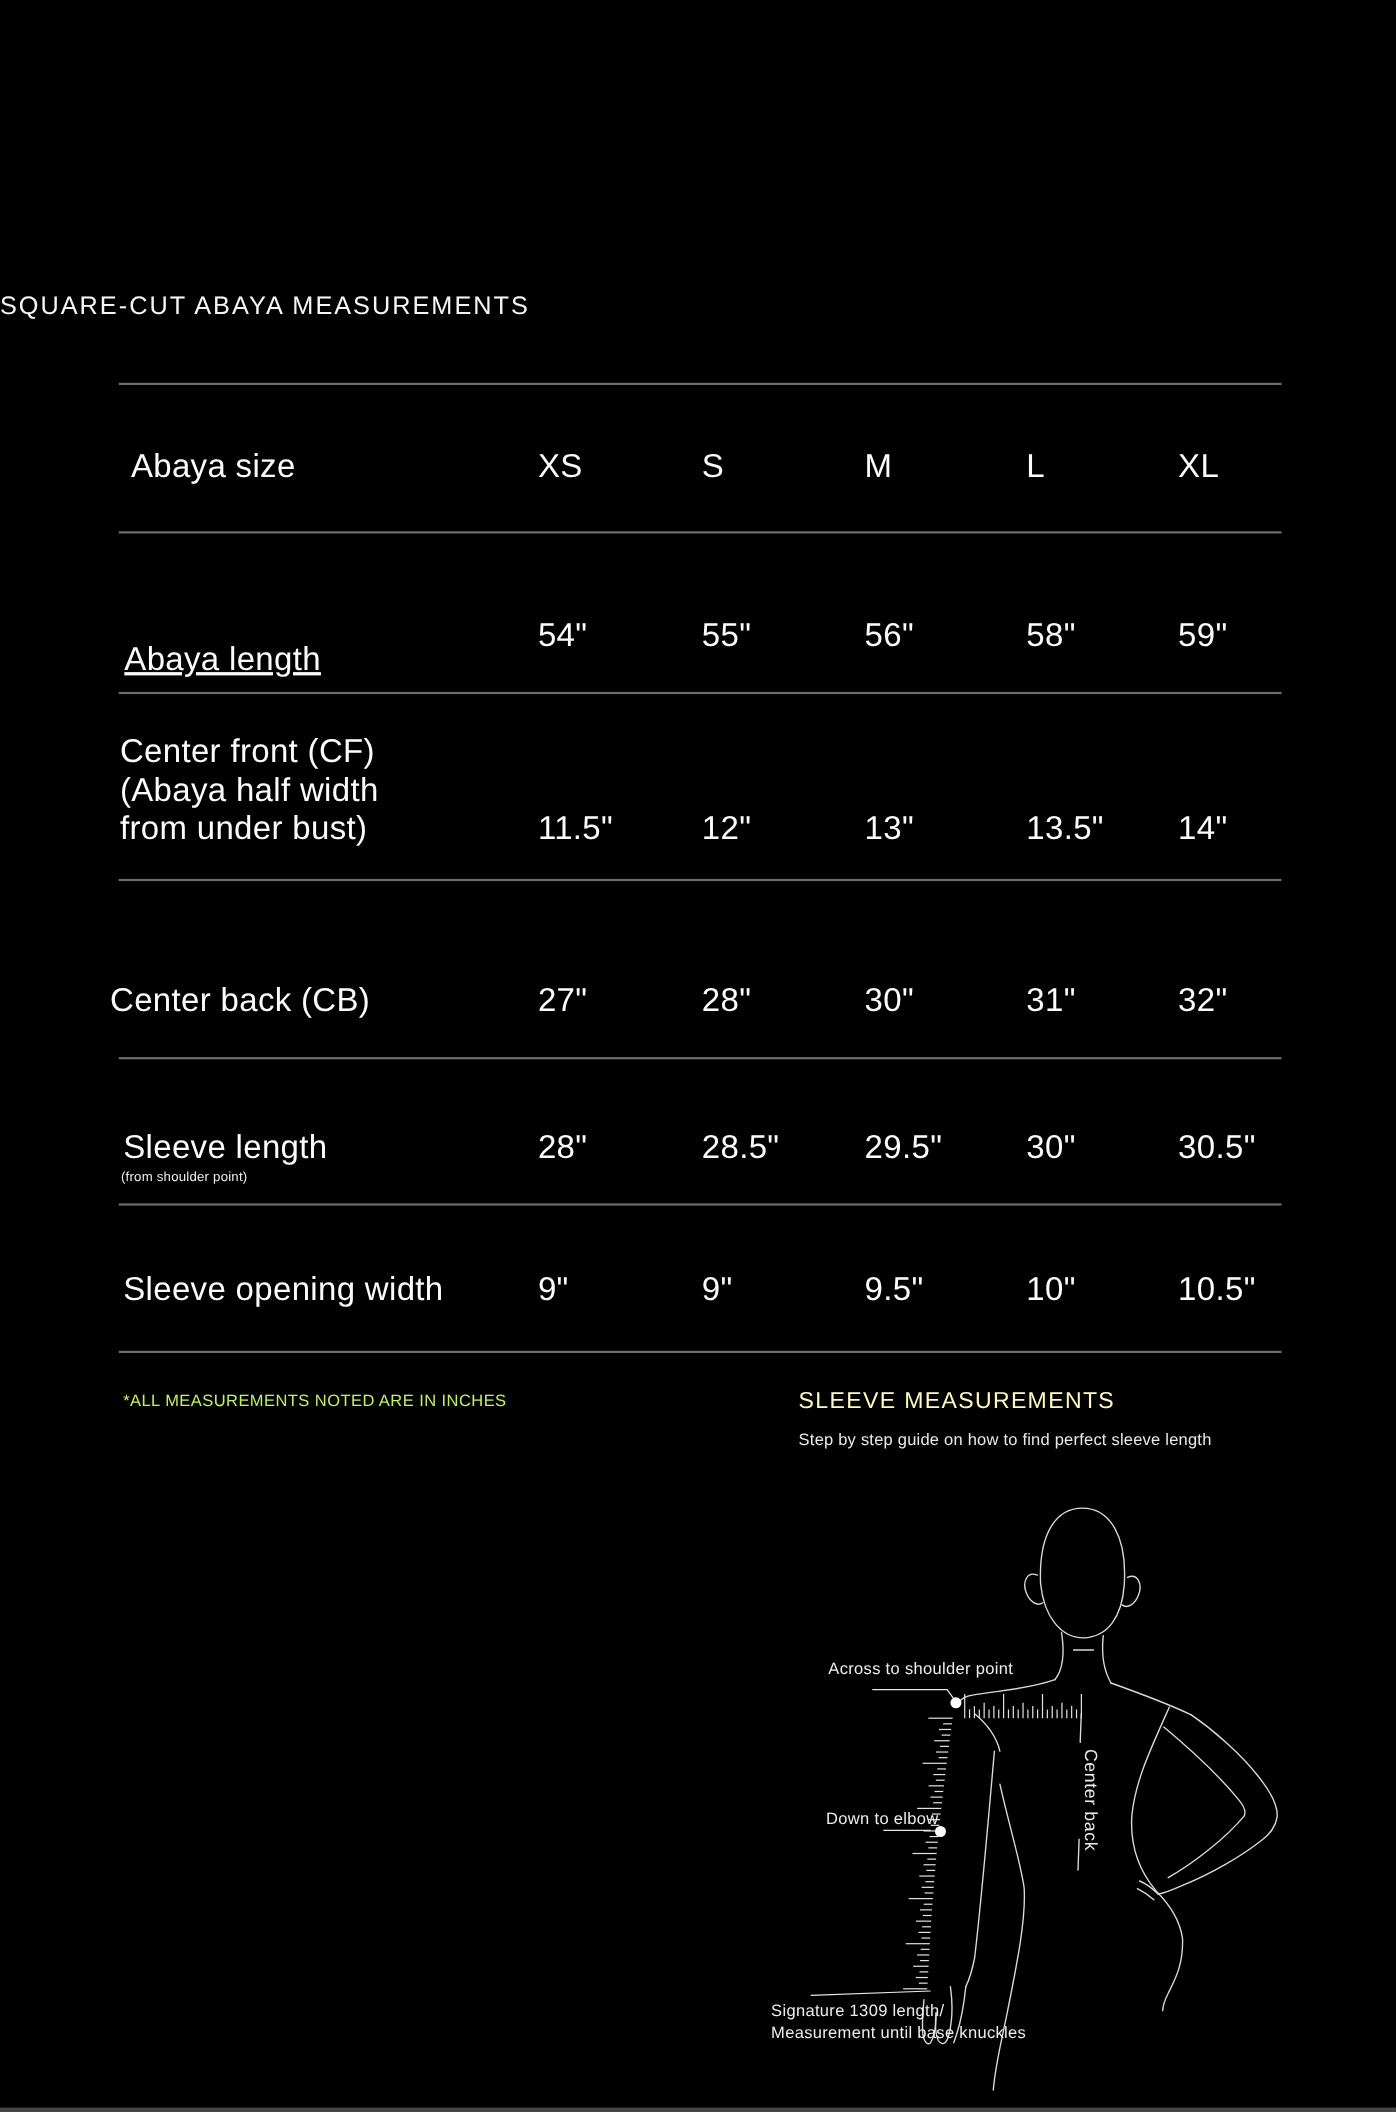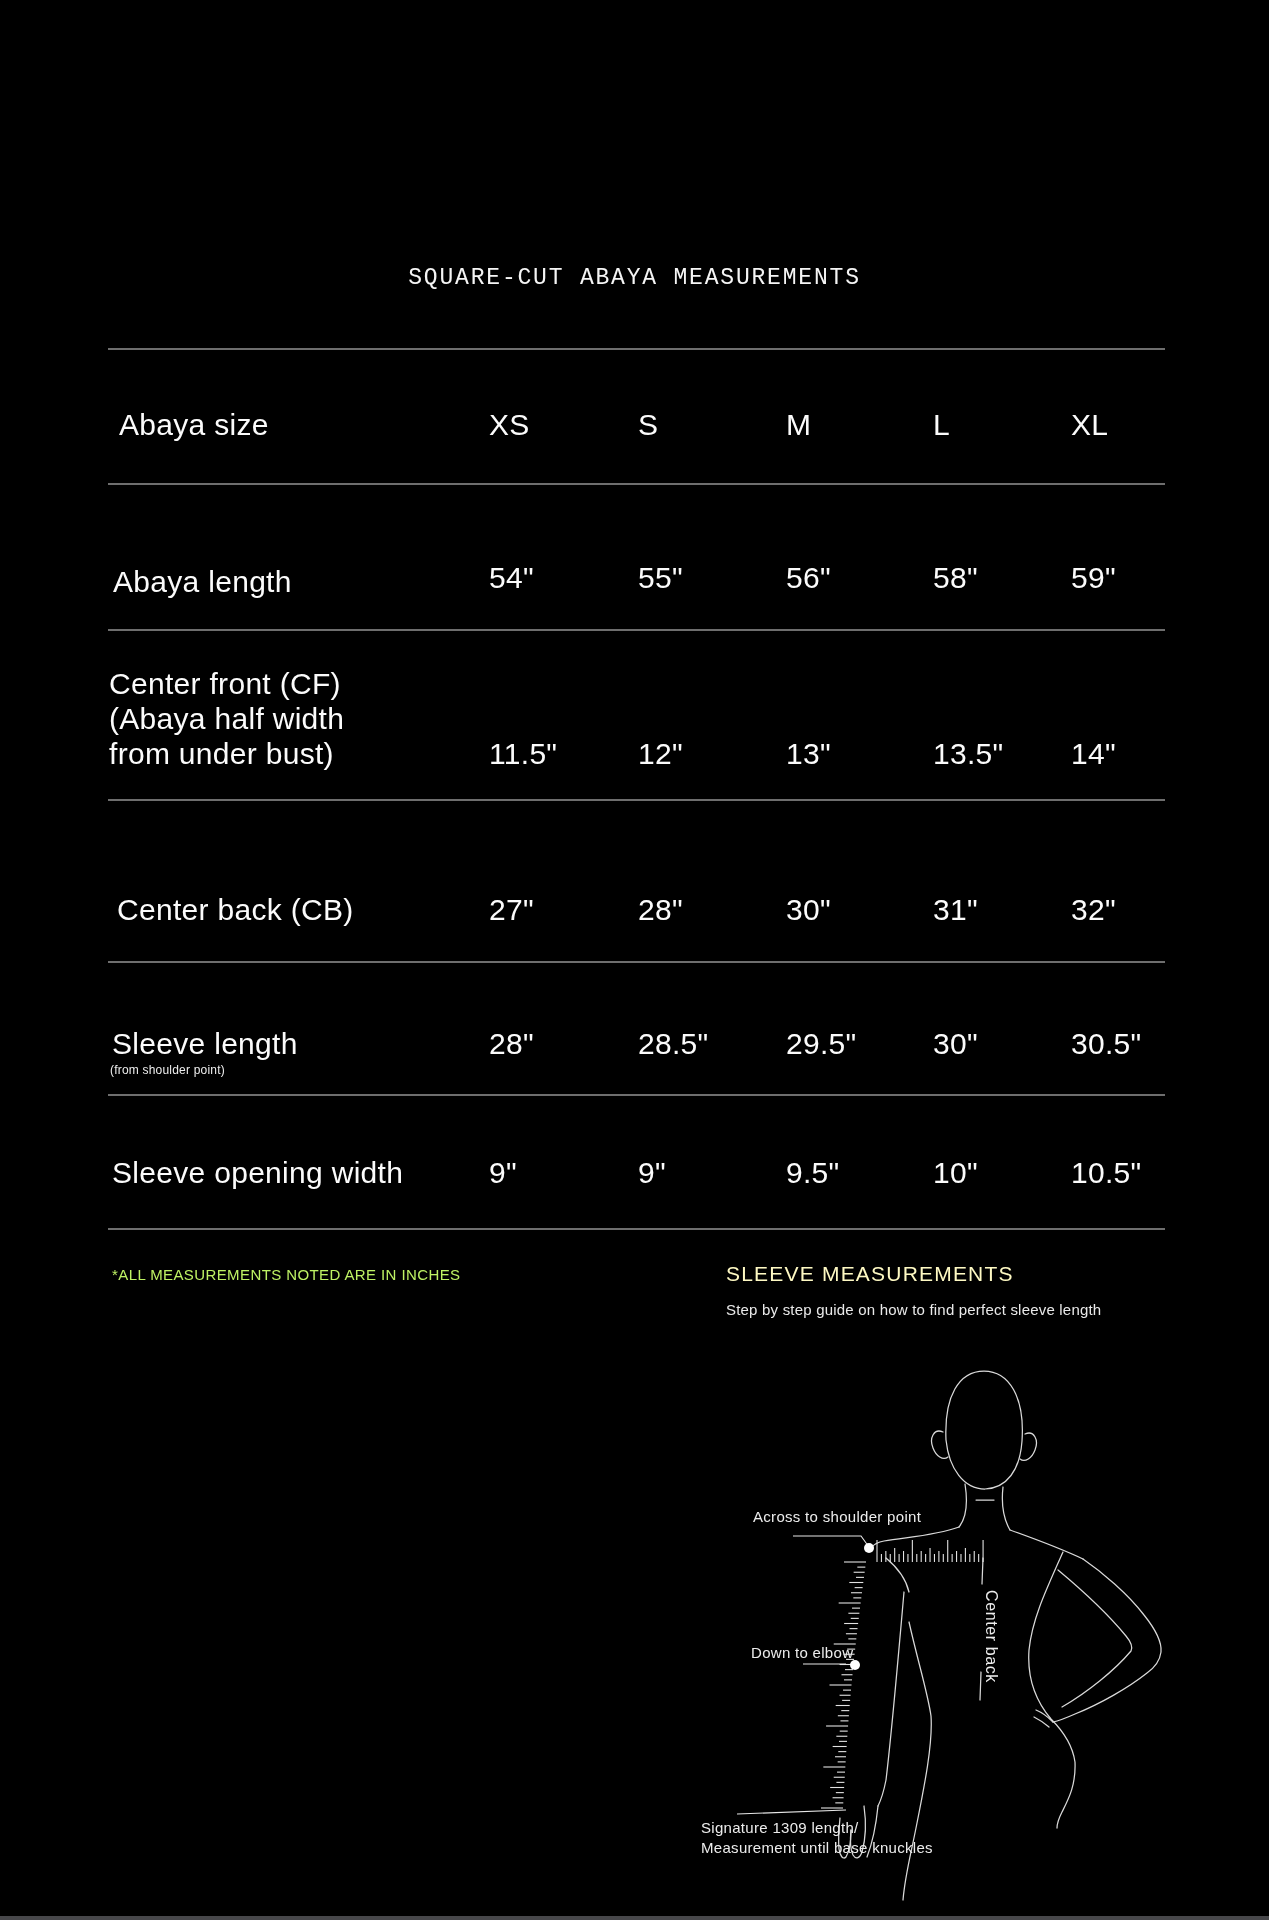--- a/index.html
+++ b/index.html
@@ -1,20 +1,20 @@
 <!DOCTYPE html>
 <html><head>
 <meta charset="utf-8">
 <style>
   html,body{margin:0;padding:0;background:#000;}
   .page{position:relative;width:1269px;height:1920px;background:#000;overflow:hidden;
         font-family:"Liberation Sans", sans-serif;color:#f5f5f5;}
   .page *{box-sizing:border-box;}
-  #page-title{position:absolute;left:0;top:278px;width:1269px;margin:0;text-align:center;
-        transform:translateY(-50%);font-size:23px;font-weight:400;letter-spacing:1.8px;color:#f5f5f5;font-family:Liberation Mono, monospace;}
+  #page-title{position:absolute;left:0;top:278px;width:1269px;margin:0;text-align:left;
+        transform:translateY(-50%);font-size:23px;font-weight:400;letter-spacing:1.8px;color:#f5f5f5;}
   .divider{position:absolute;left:108px;width:1057px;height:2px;background:#6e6e6e;}
   .trow{position:absolute;left:0;top:0;width:1269px;height:0;}
   .cell{position:absolute;transform:translateY(-50%);white-space:nowrap;
         font-size:30px;font-weight:400;letter-spacing:.3px;color:#fbfbfb;}
   .subcell{position:absolute;transform:translateY(-50%);white-space:nowrap;
         font-size:12px;letter-spacing:.2px;color:#ededed;}
   #footnote{position:absolute;left:112px;top:1274px;transform:translateY(-50%);
         font-size:15px;letter-spacing:.4px;color:#bef264;white-space:nowrap;}
   #sleeve-heading{position:absolute;left:726px;top:1274px;transform:translateY(-50%);
         font-size:21px;letter-spacing:1.2px;color:#fef9c3;white-space:nowrap;}
@@ -43,39 +43,39 @@
   <div id="table">
       <div class="trow">
         <span class="cell" style="left: 119px; top: 425px;">Abaya size</span>
         <span class="cell" style="left: 489px; top: 425px;">XS</span>
         <span class="cell" style="left: 638px; top: 425px;">S</span>
         <span class="cell" style="left: 786px; top: 425px;">M</span>
         <span class="cell" style="left: 933px; top: 425px;">L</span>
         <span class="cell" style="left: 1071px; top: 425px;">XL</span>
       </div>
       <div class="trow">
-        <span class="cell" style="left: 113px; top: 582px;">Abaya length</span>
+        <span class="cell" style="left: 113px; top: 600px; text-decoration: underline;">Abaya length</span>
         <span class="cell" style="left: 489px; top: 578px;">54"</span>
         <span class="cell" style="left: 638px; top: 578px;">55"</span>
         <span class="cell" style="left: 786px; top: 578px;">56"</span>
         <span class="cell" style="left: 933px; top: 578px;">58"</span>
         <span class="cell" style="left: 1071px; top: 578px;">59"</span>
       </div>
       <div class="trow">
         <span class="cell" style="left: 109px; top: 684px;">Center front (CF)</span>
         <span class="cell" style="left: 109px; top: 719px;">(Abaya half width</span>
         <span class="cell" style="left: 109px; top: 754px;">from under bust)</span>
         <span class="cell" style="left: 489px; top: 754px;">11.5"</span>
         <span class="cell" style="left: 638px; top: 754px;">12"</span>
         <span class="cell" style="left: 786px; top: 754px;">13"</span>
         <span class="cell" style="left: 933px; top: 754px;">13.5"</span>
         <span class="cell" style="left: 1071px; top: 754px;">14"</span>
       </div>
       <div class="trow">
-        <span class="cell" style="left: 117px; top: 910px;">Center back (CB)</span>
+        <span class="cell" style="left: 100px; top: 910px;">Center back (CB)</span>
         <span class="cell" style="left: 489px; top: 910px;">27"</span>
         <span class="cell" style="left: 638px; top: 910px;">28"</span>
         <span class="cell" style="left: 786px; top: 910px;">30"</span>
         <span class="cell" style="left: 933px; top: 910px;">31"</span>
         <span class="cell" style="left: 1071px; top: 910px;">32"</span>
       </div>
       <div class="trow">
         <span class="cell" style="left: 112px; top: 1044px;">Sleeve length</span>
         <span class="subcell" style="left: 110px; top: 1070px;">(from shoulder point)</span>
         <span class="cell" style="left: 489px; top: 1044px;">28"</span>

